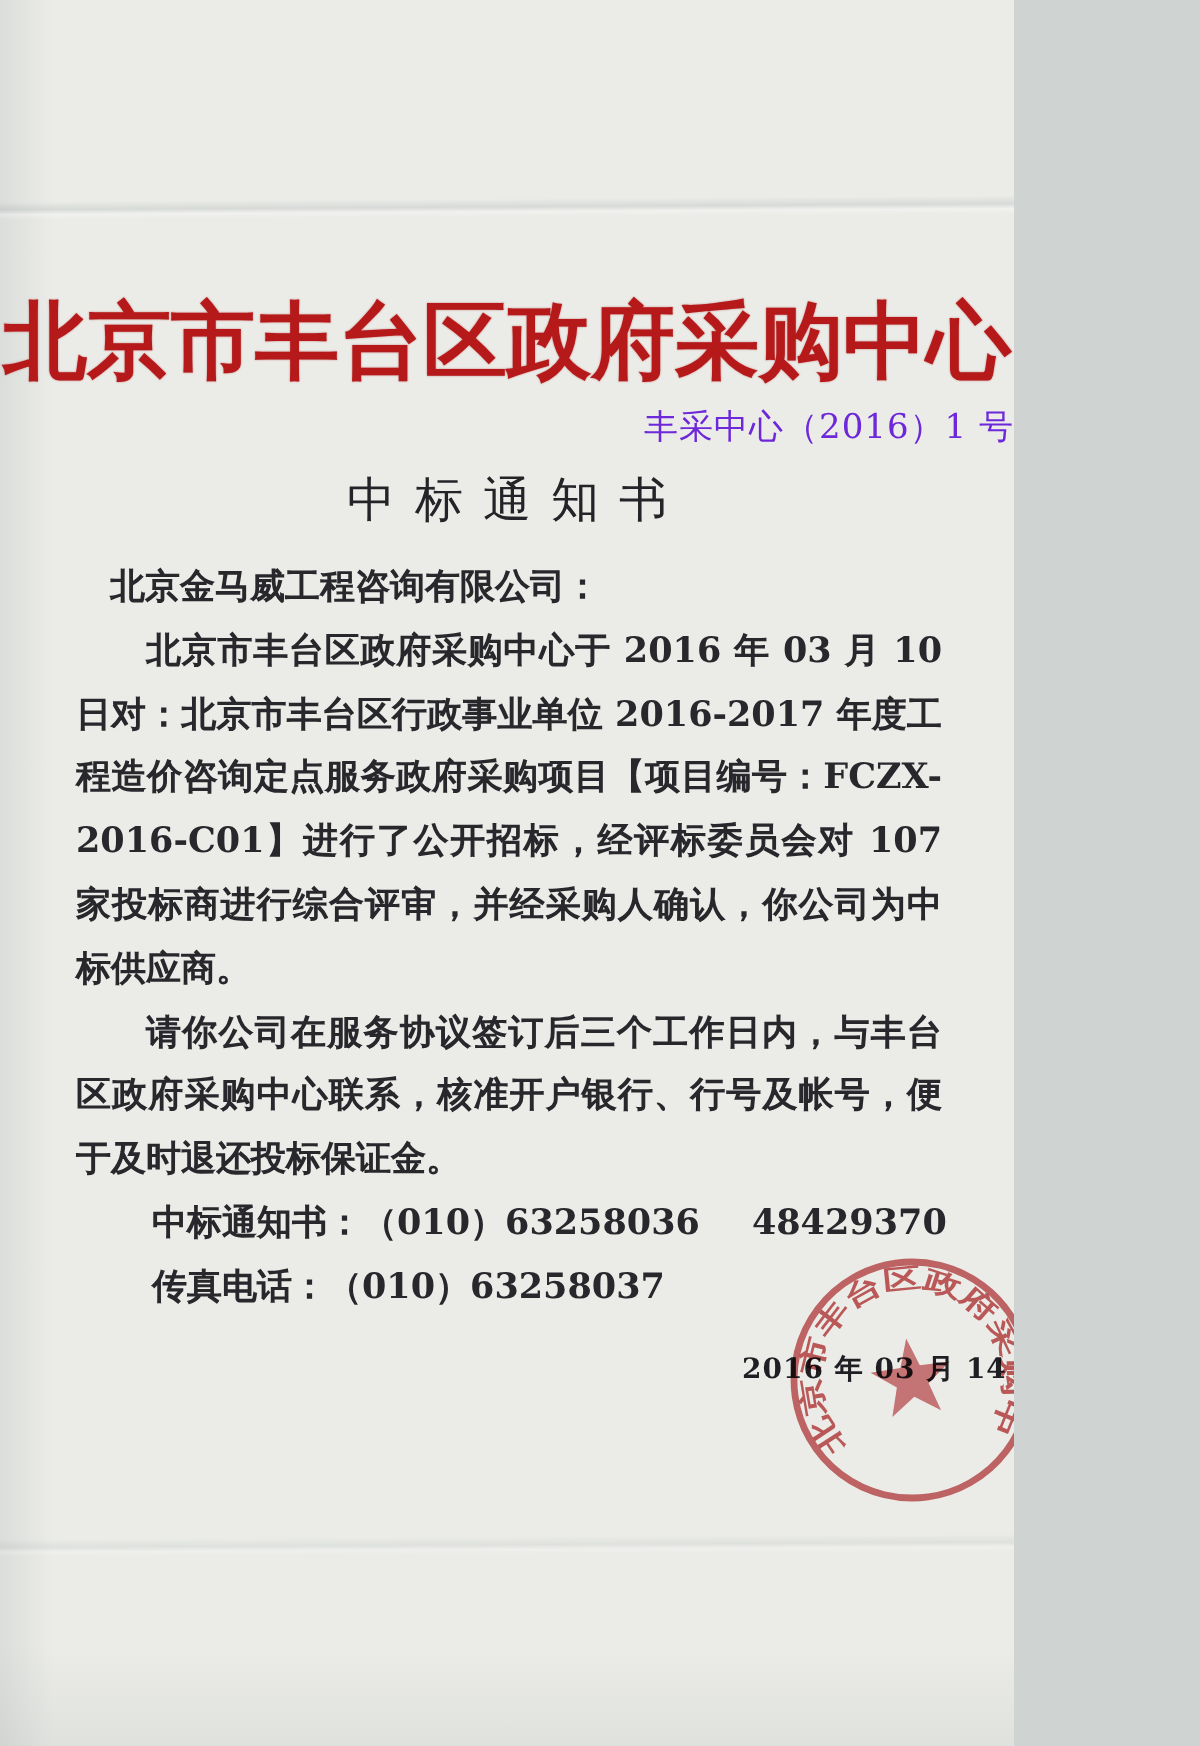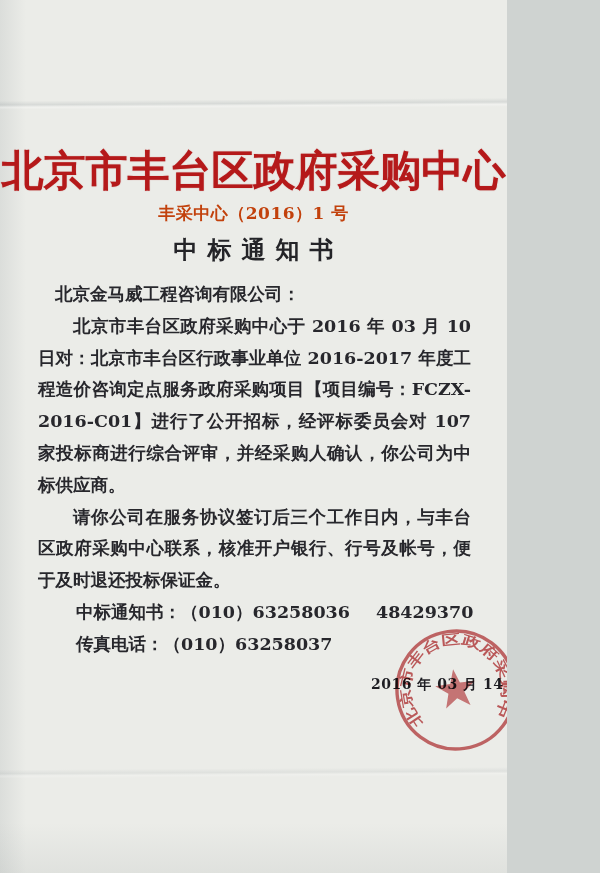--- a/index.html
+++ b/index.html
@@ -29,24 +29,24 @@
     background:linear-gradient(180deg, rgba(110,122,128,0), rgba(110,122,128,.13) 45%, rgba(255,255,255,.26) 72%, rgba(255,255,255,0));}
 
   header{position:relative;text-align:center;}
   .org-title{
     margin:0;padding-top:149px;
     font-size:42px;line-height:1.05;font-weight:900;
     letter-spacing:0px;color:#b5191a;
     text-shadow:0 0 1px rgba(165,18,18,.55);
   }
   .doc-number{
-    margin-top:9px;font-size:17px;font-weight:700;color:#c2410c;letter-spacing:.5px;
+    margin-top:9px;font-size:17px;font-weight:400;color:#6d28d9;letter-spacing:.5px;text-align:right;
   }
   .doc-title{
-    margin-top:9px;font-size:24px;font-weight:bold;color:#242428;
+    margin-top:9px;font-size:24px;font-weight:normal;color:#242428;
     letter-spacing:10px;text-indent:10px;
   }
 
   main.body{
     margin:13px 36px 0 38px;
     font-size:17.5px;line-height:31.8px;
     color:#27272c;font-weight:700;
     text-align:justify;
   }
   .addressee{margin:0;padding-left:17px;}

